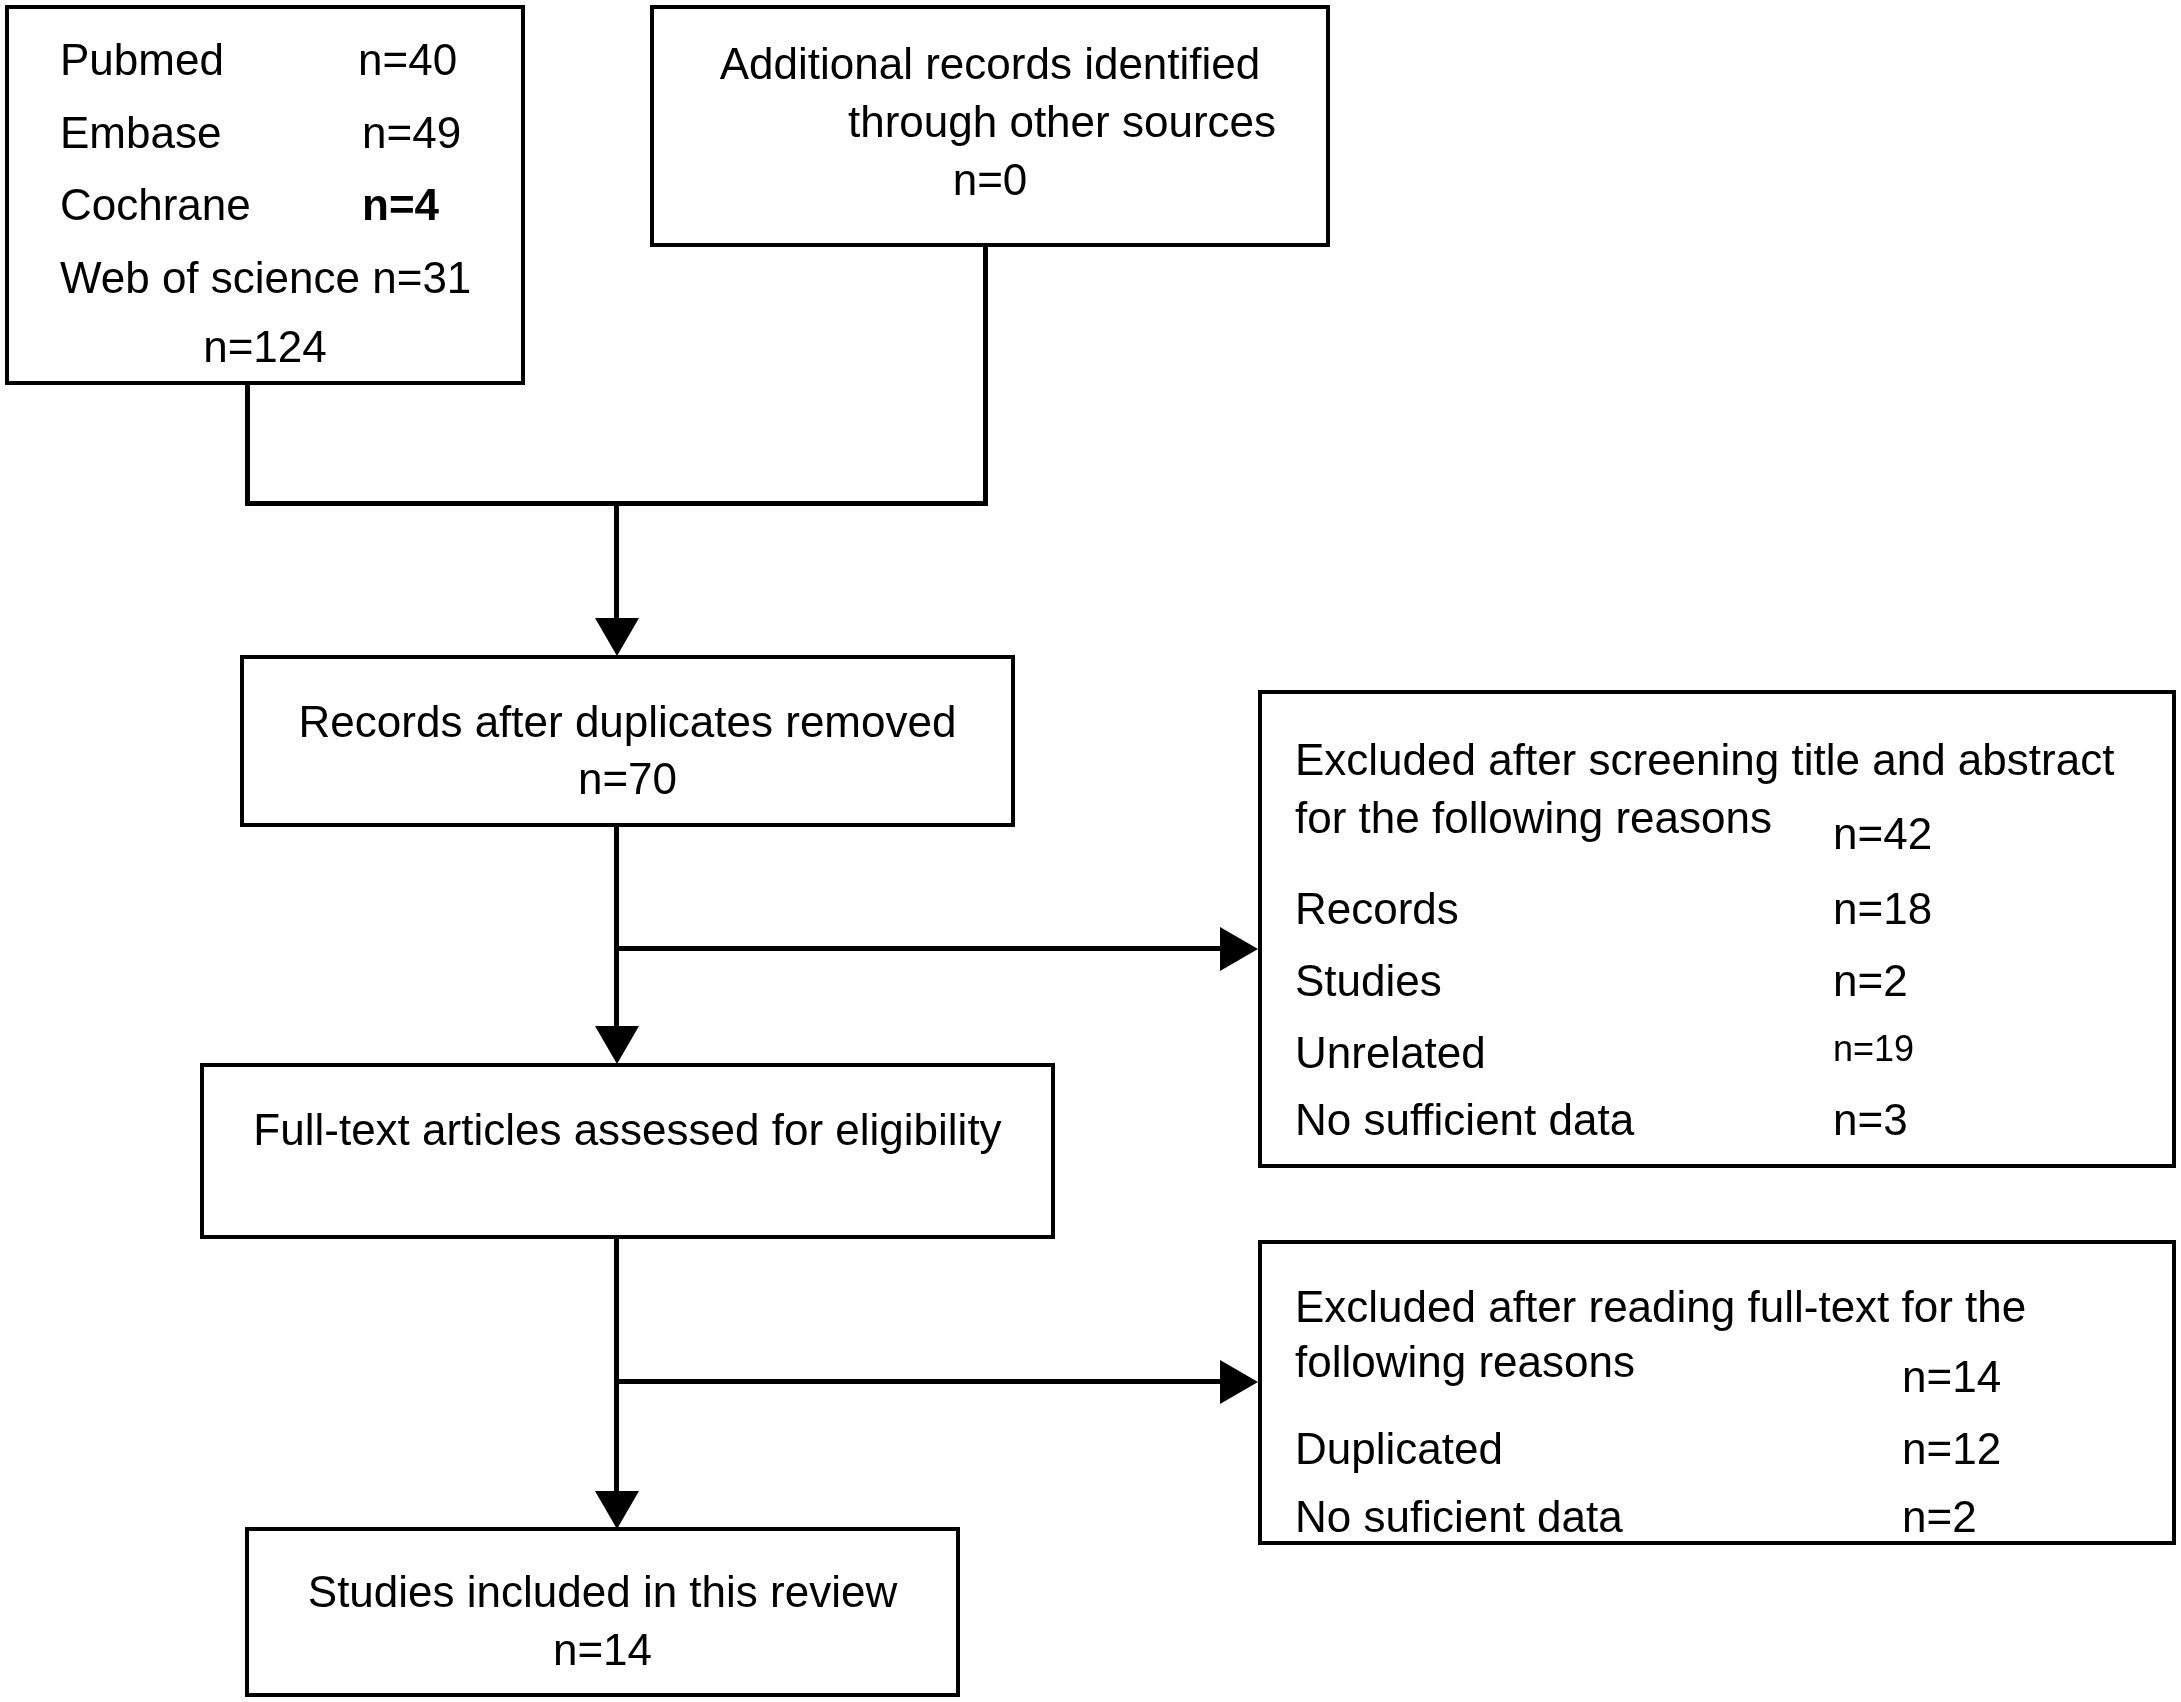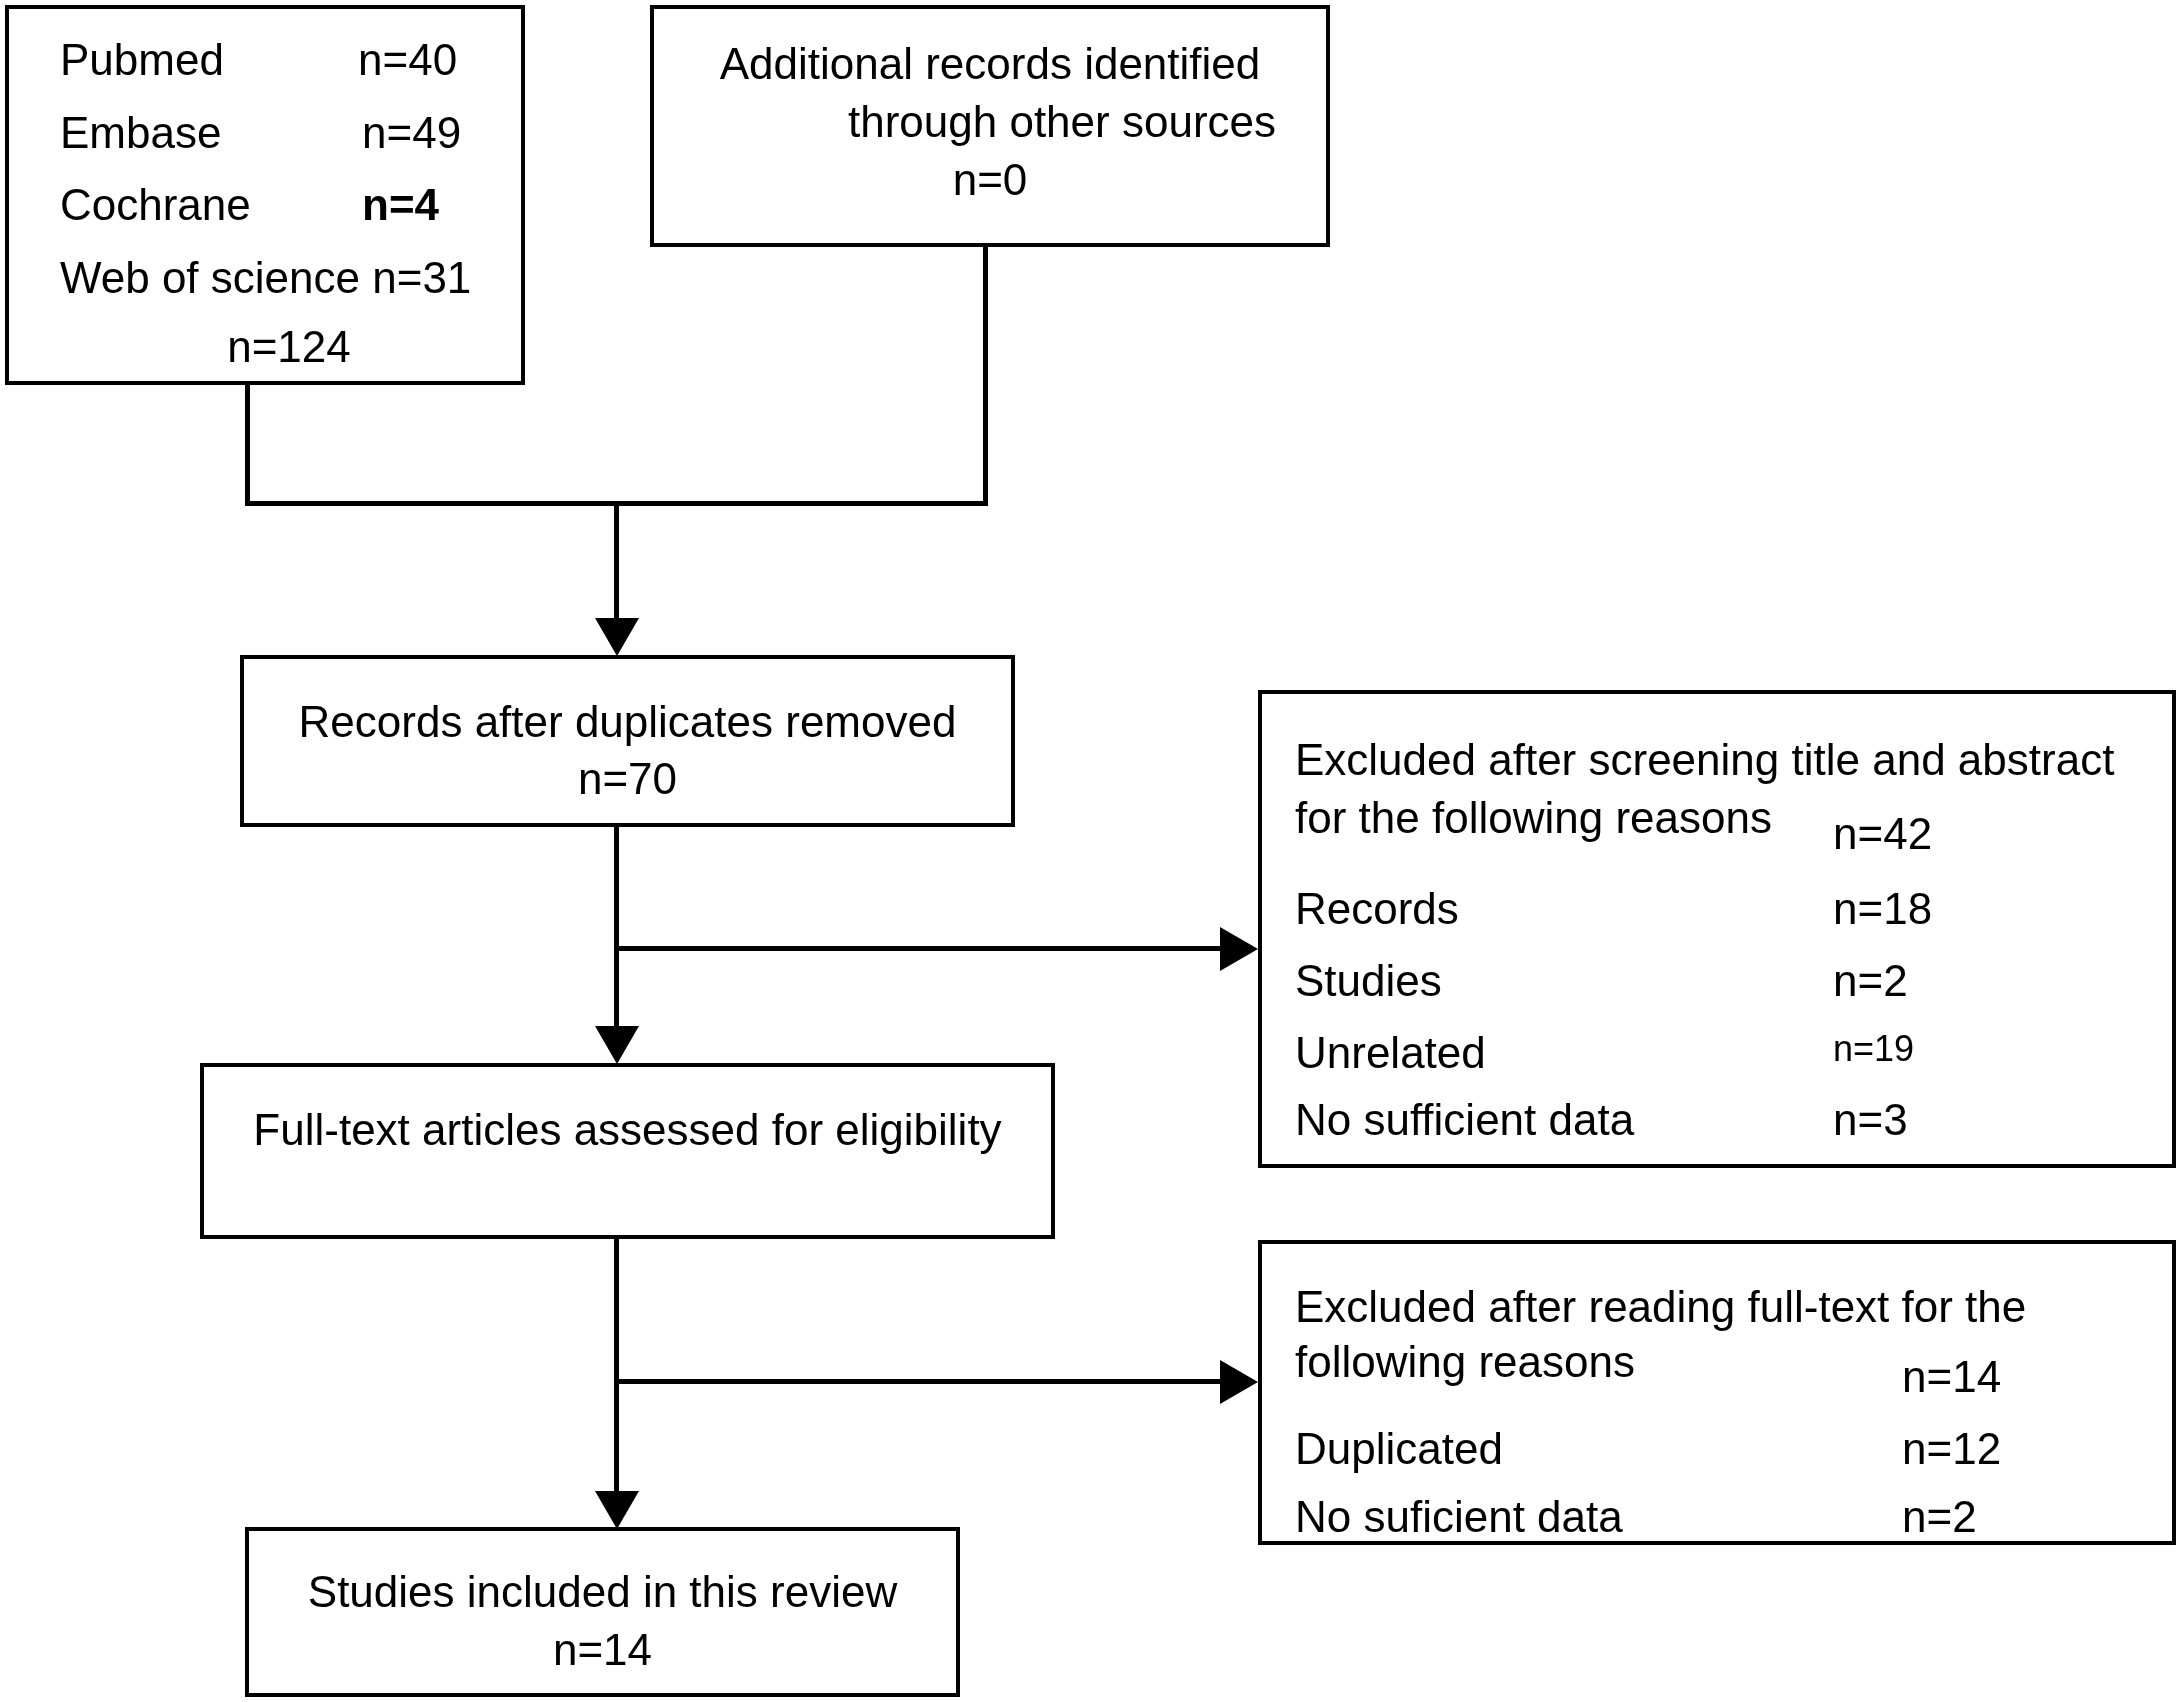--- a/index.html
+++ b/index.html
@@ -78,21 +78,21 @@
   <div class="srcrow-val" style="left:358px; top:35px; font-size:44px;">n=40</div>
 
   <div class="srcrow-label" style="left:60px; top:108px; font-size:44px;">Embase</div>
   <div class="srcrow-val" style="left:362px; top:108px; font-size:44px;">n=49</div>
 
   <div class="srcrow-label" style="left:60px; top:180px; font-size:44px;">Cochrane</div>
   <div class="srcrow-val" style="left:362px; top:180px; font-size:44px;font-weight:bold;">n=4</div>
 
   <div class="srcrow-label" style="left:60px; top:253px; font-size:44px;">Web of science n=31</div>
 
-  <div class="center" style="left:5px; top:325px; width:520px; font-size:44px;margin-left:24px;">n=124</div>
+  <div class="center" style="left:5px; top:325px; width:520px; font-size:44px;">n=124</div>
 
   <div class="box" style="left:650px; top:5px; width:680px; height:242px;"></div>
 
   <div class="center" style="left:650px; top:42px; width:680px; font-size:44px;">Additional records identified</div>
   <div class="center" style="left:650px; top:100px; width:824px; font-size:44px;">through other sources</div>
   <div class="center" style="left:650px; top:158px; width:680px; font-size:44px;">n=0</div>
 
   <div class="vline" style="left:245px; top:385px; height:121px;"></div>
 
   <div class="vline" style="left:983px; top:247px; height:259px;"></div>

